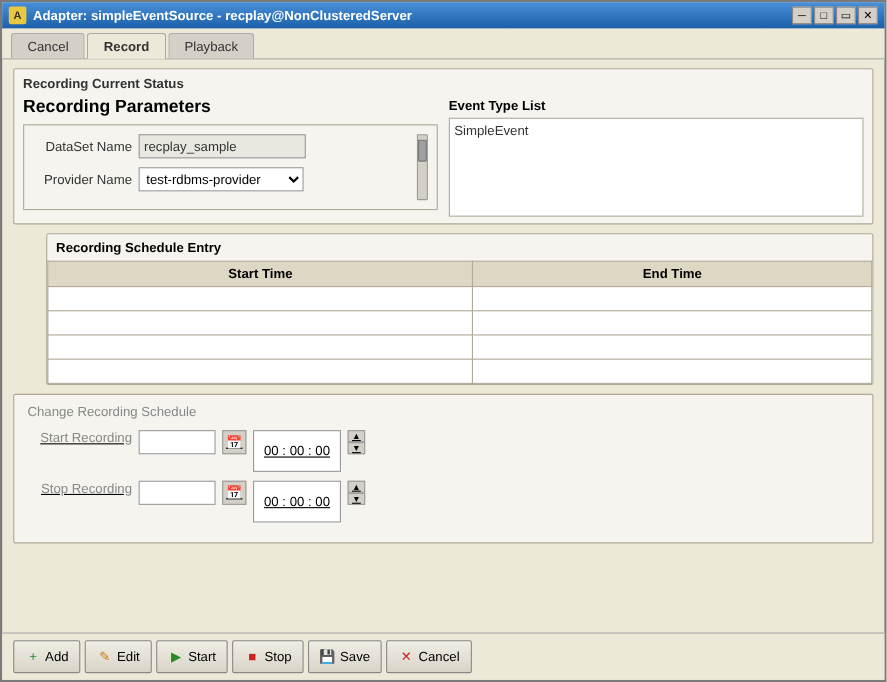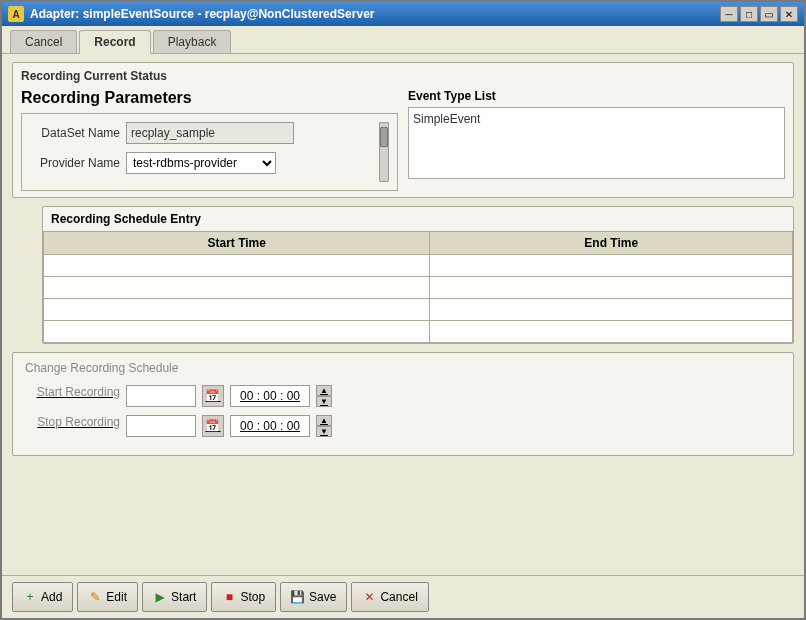--- a/index.html
+++ b/index.html
@@ -127,21 +127,21 @@
       margin-bottom: 8px;
       gap: 6px;
     }
     .field-label {
       width: 90px;
       font-size: 12px;
       color: #333;
       text-align: right;
     }
     .field-input {
-      width: 168px;
+      width: 152px;
       height: 22px;
       border: 1px solid #999;
       background: #e8e8e0;
       padding: 2px 4px;
       font-size: 12px;
       color: #333;
     }
     .dropdown-wrap {
       display: flex;
       align-items: center;
@@ -235,21 +235,21 @@
       border: 1px solid #999;
       background: #d4d0c8;
       cursor: pointer;
       display: flex;
       align-items: center;
       justify-content: center;
       font-size: 12px;
     }
     .time-input {
       width: 80px;
-      height: 22px;
+      height: 38px;
       border: 1px solid #999;
       background: white;
       font-size: 12px;
       padding: 2px 4px;
       text-align: center;
     }
     .spinner {
       display: flex;
       flex-direction: column;
       margin-left: 0;
@@ -366,21 +366,21 @@
               </div>
             </div>
             <div class="scrollbar-v">
               <div class="scrollbar-thumb"></div>
             </div>
           </div>
         </div>
 
         <div class="right-col">
           <div class="event-type-label">Event Type List</div>
-          <div class="event-type-box" style="height:72px;">
+          <div class="event-type-box" style="height:90px;">
             <div style="cursor:pointer;">SimpleEvent</div>
           </div>
         </div>
       </div>
     </div>
 
     <div class="schedule-section">
       <div class="schedule-title">Recording Schedule Entry</div>
       <table class="schedule-table">
         <thead>

